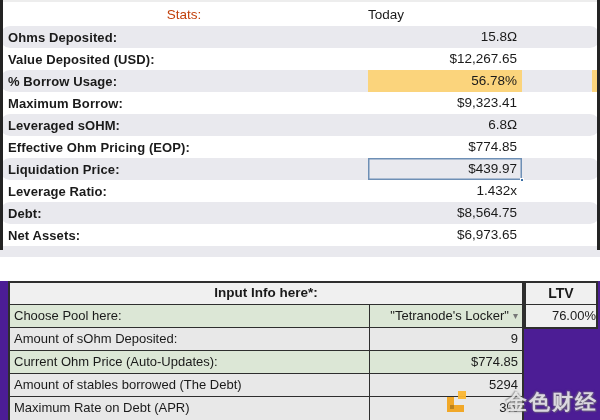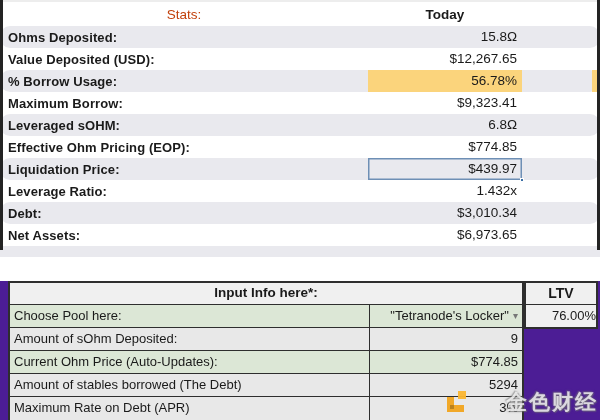--- a/index.html
+++ b/index.html
@@ -10,21 +10,21 @@
   }
   
   .edge-left  { position:absolute; left:0;  top:0; width:3px; height:250px; background:#232323; z-index:5;}
   .edge-right { position:absolute; right:0; top:0; width:3px; height:250px; background:#232323; z-index:5;}
   .top-strip  { position:absolute; left:0; top:0; right:0; height:2px; background:#ededed; }
 
   
   .stats-table { position:absolute; left:0; top:2px; right:0; }
   .stats-header { display:flex; height:24px; align-items:center; font-size:13.5px; }
   .stats-header .hl-label { width:368px; text-align:center; color:#c2410c; }
-  .stats-header .hl-value { width:154px; text-align:center; font-weight:bold; }
+  .stats-header .hl-value { width:154px; font-weight:normal; }
   .stats-row { display:flex; height:22px; align-items:center; position:relative;border-radius:10px; }
   .stats-row.f-stripe { background:#e9e9ee; }
   .stats-row .lab { width:368px; padding-left:8px; font-weight:bold; font-size:13px; letter-spacing:.1px; }
   .stats-row .val { width:154px; text-align:right; padding-right:5px; font-size:13.5px; position:relative; height:100%; line-height:22px; }
   .stats-row.f-highlight .val { background:#fbd47c; }
   .stats-row.f-highlight::after { content:""; position:absolute; right:3px; top:0; bottom:0; width:5px; background:#fbd47c; }
   .stats-row.f-selected .val { box-shadow: inset 0 0 0 1.5px #6e8fb5; }
   .fill-handle { display:none; }
   .f-selected .fill-handle { display:block; position:absolute; right:-2px; bottom:-2px; width:4px; height:4px; background:#3a6ea5; border:1px solid #fff; }
   .stats-gap-stripe { height:11px; background:#e9e9ee; }
@@ -128,21 +128,21 @@
           <div class="lab">Leverage Ratio:</div>
           <div class="val">
             <span>1.432x</span>
             
           </div>
         </div>
 
         <div class="stats-row f-stripe">
           <div class="lab">Debt:</div>
           <div class="val">
-            <span>$3,010.34</span>
+            <span>$8,564.75</span>
             
           </div>
         </div>
 
         <div class="stats-row">
           <div class="lab">Net Assets:</div>
           <div class="val">
             <span>$6,973.65</span>
             
           </div>

